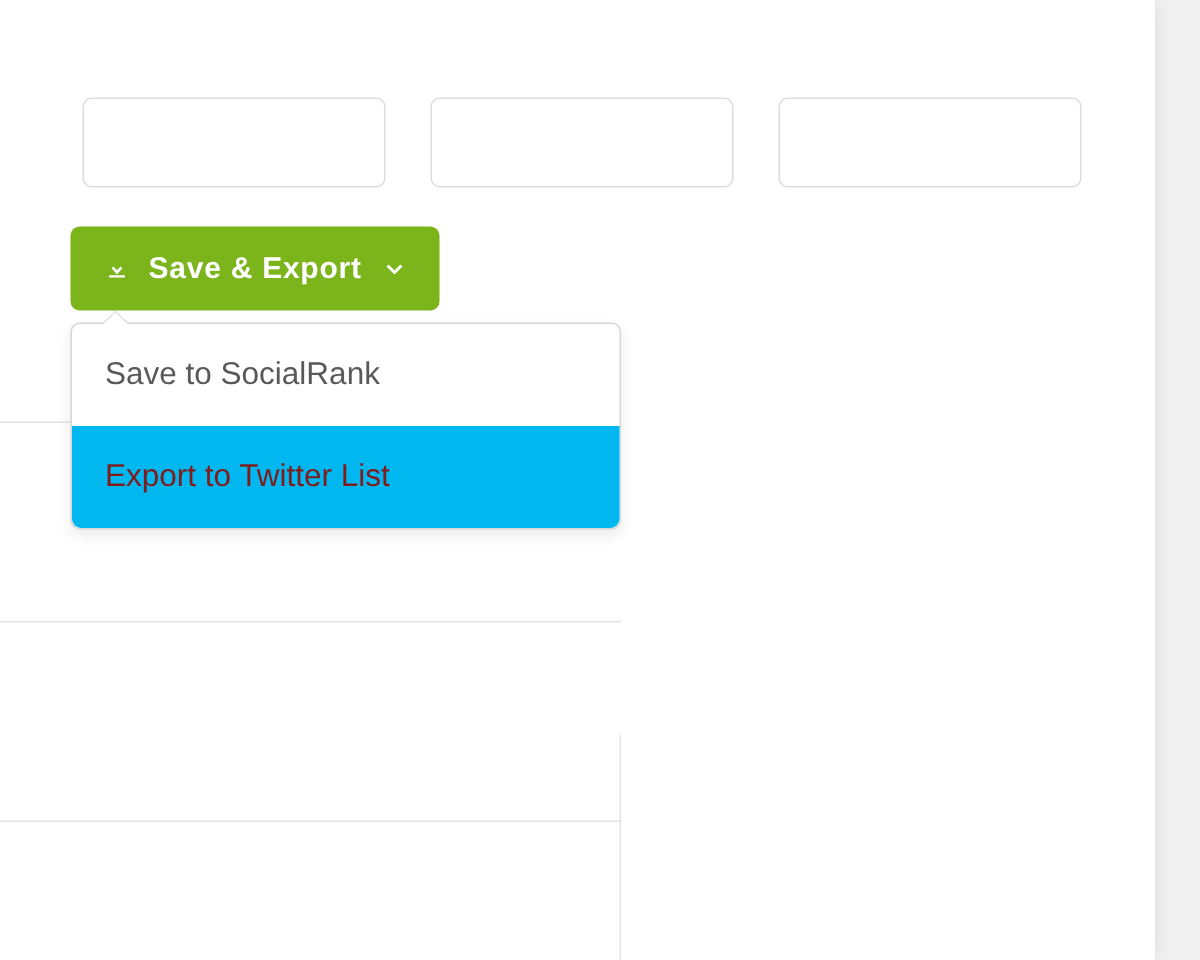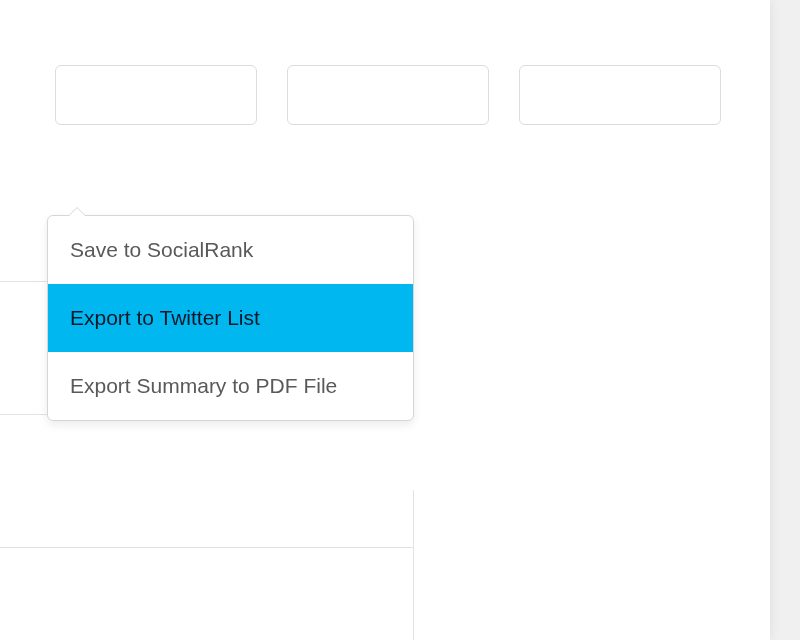--- a/index.html
+++ b/index.html
@@ -119,47 +119,58 @@
     height: 68px;
     padding: 0 22px;
     display: flex;
     align-items: center;
     font-size: 21px;
     color: #595959;
     cursor: pointer;
   }
   .dropdown-item.selected {
     background: #00b8ef;
-    color: #0f172a;
+    color: #7f1d1d;
   }
   .dropdown-item:first-child { border-top-left-radius: 6px; border-top-right-radius: 6px; }
   .dropdown-item:last-child  { border-bottom-left-radius: 6px; border-bottom-right-radius: 6px; }
 </style>
 </head>
 <body>
 
 <div class="page-bg">
 
   <div class="row-sep r1"></div>
   <div class="row-sep r2"></div>
   <div class="row-sep r3"></div>
   <div class="vsep"></div>
 
   <div class="filter-row">
     <div class="filter-box" title=""></div>
     <div class="filter-box" title=""></div>
     <div class="filter-box" title=""></div>
   </div>
 
+  <button class="save-export-btn">
+    <span class="icon-download">
+      <svg viewBox="0 0 24 24" width="18" height="18" fill="currentColor">
+        <path d="M12 3v10.586l3.293-3.293 1.414 1.414L12 17.414l-4.707-5.707 1.414-1.414L12 13.586V3h0z"></path>
+        <path d="M5 18h14v2H5z"></path>
+      </svg>
+    </span>
+    <span class="label">Save &amp; Export</span>
+    <span class="icon-chevron">
+      <svg viewBox="0 0 24 24" width="16" height="16" fill="none" stroke="currentColor" stroke-width="3">
+        <polyline points="5 9 12 16 19 9"></polyline>
+      </svg>
+    </span>
+  </button>
 
   <div class="dropdown">
     <div class="dropdown-item">
       <span>Save to SocialRank</span>
     </div>
     <div class="dropdown-item selected">
       <span>Export to Twitter List</span>
     </div>
-    <div class="dropdown-item">
-      <span>Export Summary to PDF File</span>
-    </div>
   </div>
 
 </div>
 
 </body></html>

